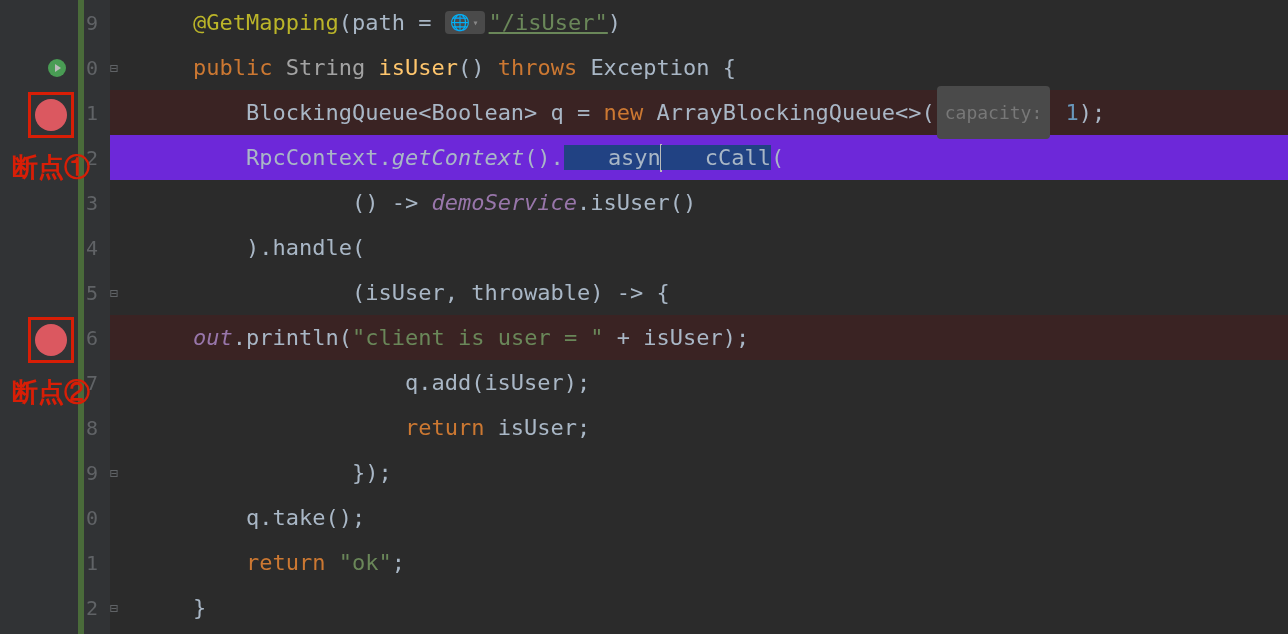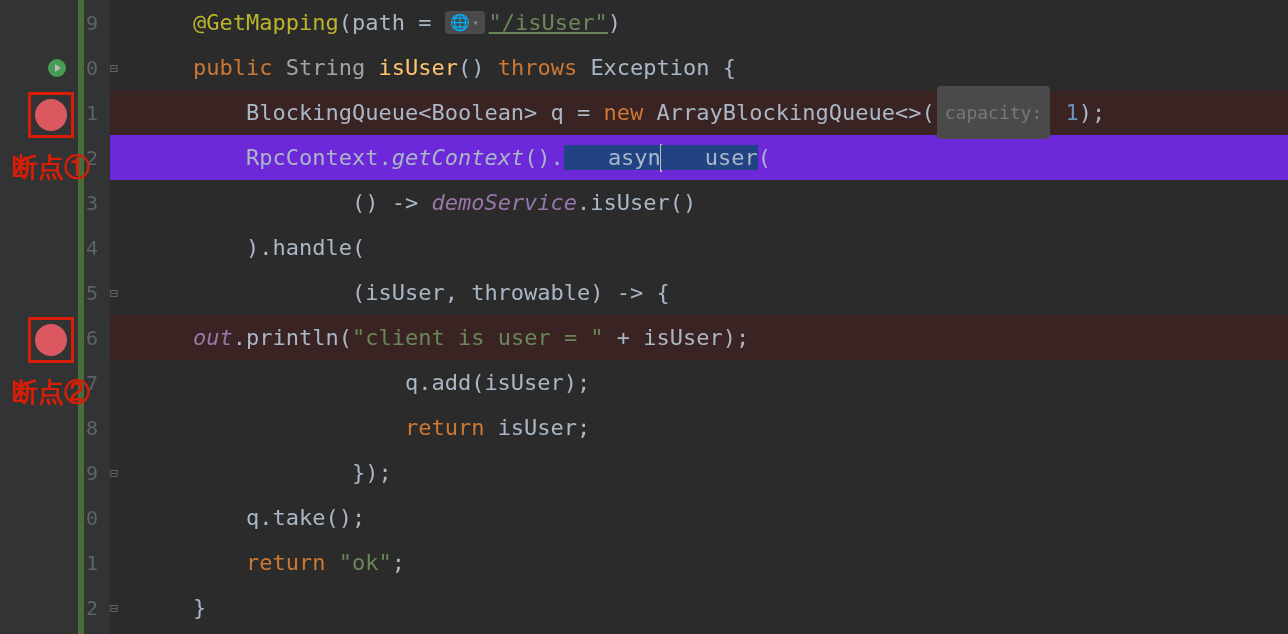--- a/index.html
+++ b/index.html
@@ -223,21 +223,21 @@
     <div class="code-line">
       <span>    </span><span class="k-anno">@GetMapping</span><span>(path = </span><span class="globe">🌐<span style="font-size:10px;margin-left:2px">▾</span></span><span class="k-string">"/isUser"</span><span>)</span>
     </div>
     <div class="code-line">
       <span>    </span><span class="k-keyword">public </span><span class="k-type">String </span><span class="k-method">isUser</span><span>() </span><span class="k-keyword">throws </span><span>Exception {</span>
     </div>
     <div class="code-line bp-line">
       <span>    </span><span>    </span><span>BlockingQueue&lt;Boolean&gt; q = </span><span class="k-keyword">new </span><span>ArrayBlockingQueue&lt;&gt;(</span><span class="hint">capacity:</span><span class="k-num"> 1</span><span>);</span>
     </div>
     <div class="code-line cursor-line">
-      <span>    </span><span>    </span><span>RpcContext.</span><span class="k-italic">getContext</span><span>().</span><span class="hl-seg">asyn</span><span class="cursor"></span><span class="hl-seg">user</span><span>(</span>
+      <span>    </span><span>    </span><span>RpcContext.</span><span class="k-italic">getContext</span><span>().</span><span class="hl-seg">asyn</span><span class="cursor"></span><span class="hl-seg">cCall</span><span>(</span>
     </div>
     <div class="code-line">
       <span>    </span><span>            () -&gt; </span><span class="k-static">demoService</span><span>.isUser()</span>
     </div>
     <div class="code-line">
       <span>    </span><span>    ).handle(</span>
     </div>
     <div class="code-line">
       <span>    </span><span>            (isUser, throwable) -&gt; {</span>
     </div>

